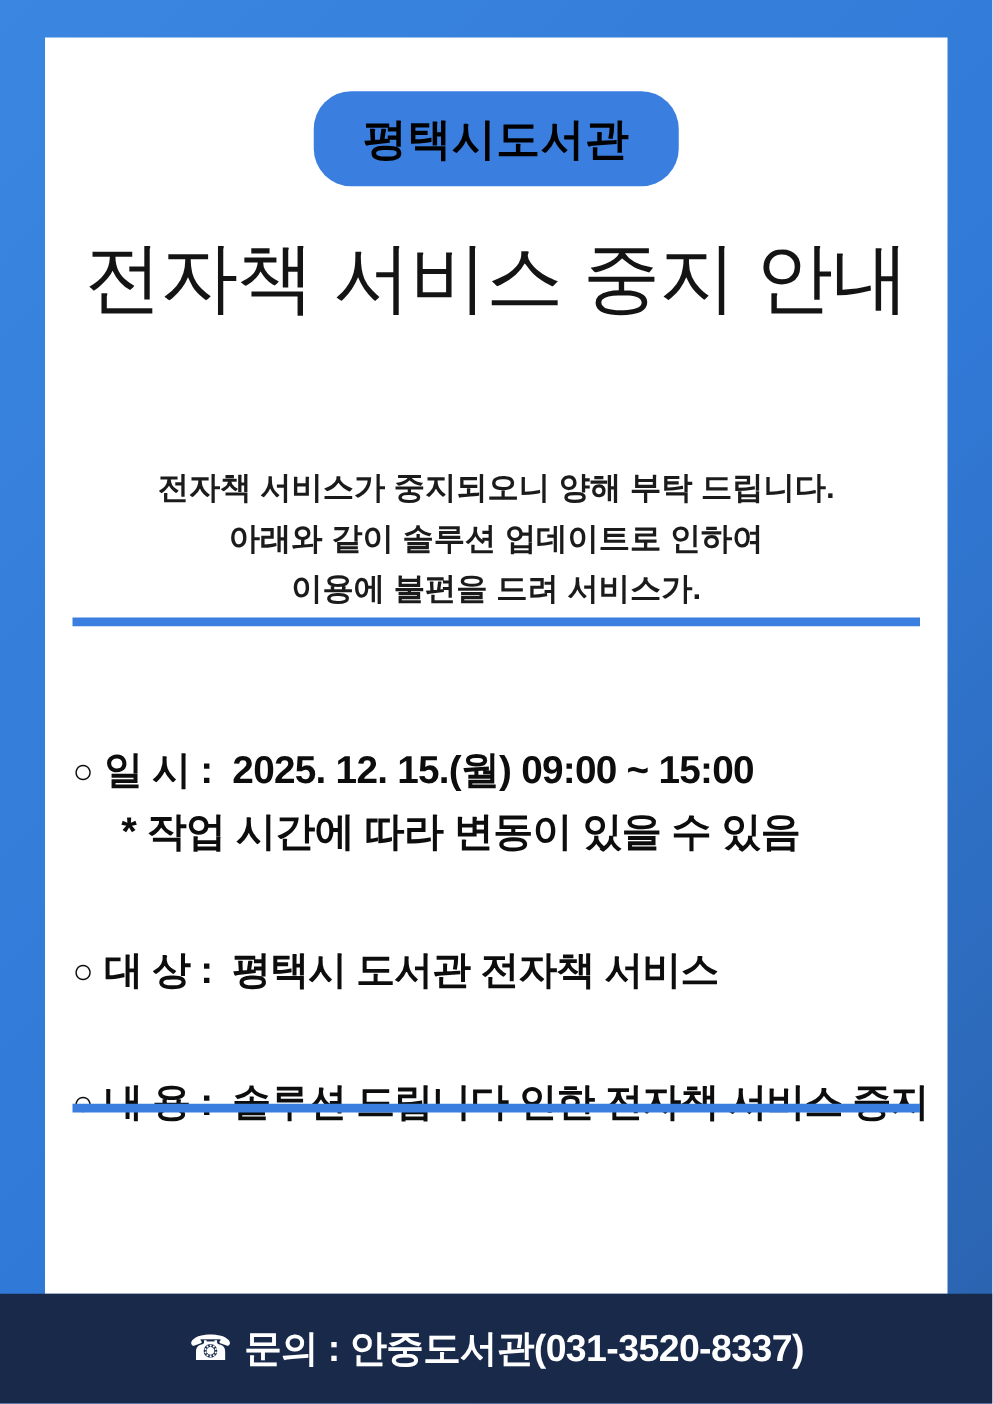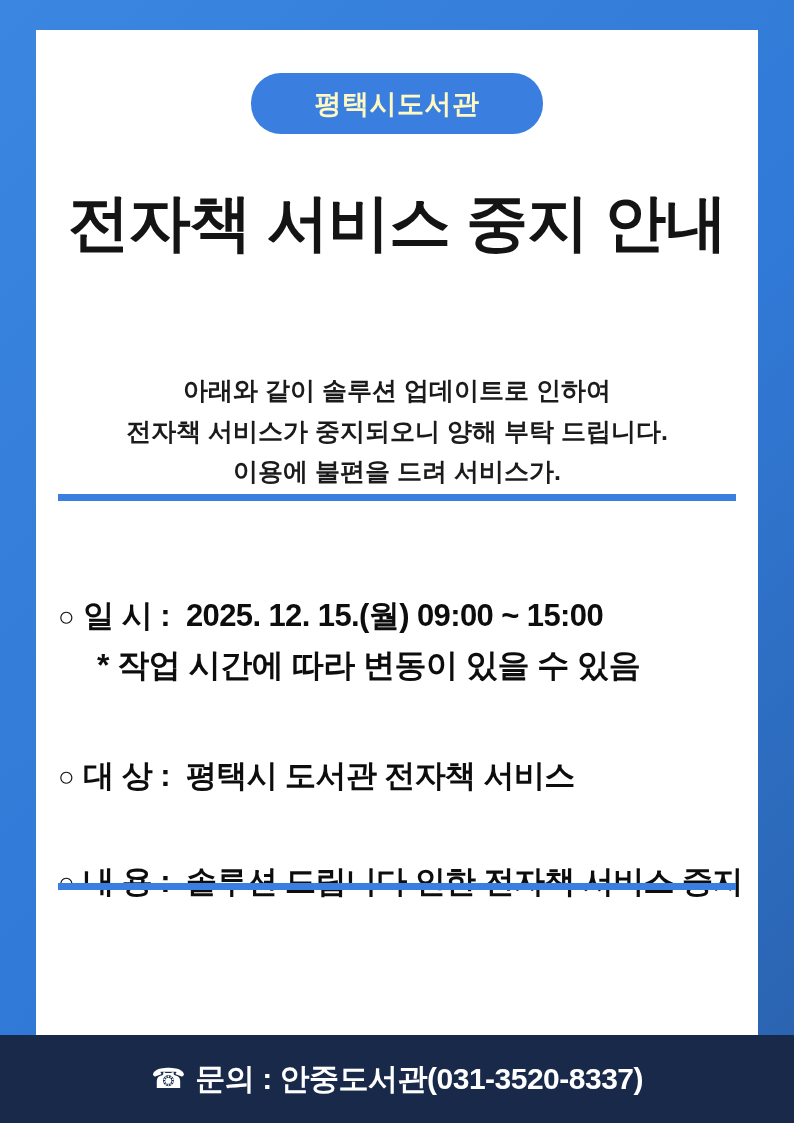--- a/index.html
+++ b/index.html
@@ -42,41 +42,41 @@
     top: 43px;
     width: 722px;
     display: flex;
     justify-content: center;
   }
   .badge {
     display: inline-flex;
     align-items: center;
     justify-content: center;
     min-width: 292px;
-    height: 61px;
+    height: 76px;
     padding: 0 30px;
     box-sizing: border-box;
     background: #3a7fe0;
     border-radius: 30px;
-    color: #fef9c3;
-    font-size: 27px;
+    color: #000000;
+    font-size: 35px;
     font-weight: bold;
     letter-spacing: 0.5px;
   }
 
   
   .title {
     position: absolute;
     left: 0;
     top: 157px;
     width: 722px;
     text-align: center;
     color: #141414;
     font-size: 62px;
-    font-weight: bold;
+    font-weight: normal;
     letter-spacing: -1px;
     line-height: 1.15;
     white-space: nowrap;
   }
 
   
   .intro {
     position: absolute;
     left: 0;
     top: 340px;
@@ -175,22 +175,22 @@
 
   <div class="panel">
 
     <div class="badge-row">
       <div class="badge">평택시도서관</div>
     </div>
 
     <div class="title">전자책 서비스 중지 안내</div>
 
     <div class="intro">
+      <div>전자책 서비스가 중지되오니 양해 부탁 드립니다.</div>
       <div>아래와 같이 솔루션 업데이트로 인하여</div>
-      <div>전자책 서비스가 중지되오니 양해 부탁 드립니다.</div>
       <div>이용에 불편을 드려 서비스가.</div>
     </div>
 
     <div class="rule rule-top"></div>
 
     <div class="details">
 
       <div class="item">
         <span class="bullet">○</span>
         <span class="label">일 시 :</span>

